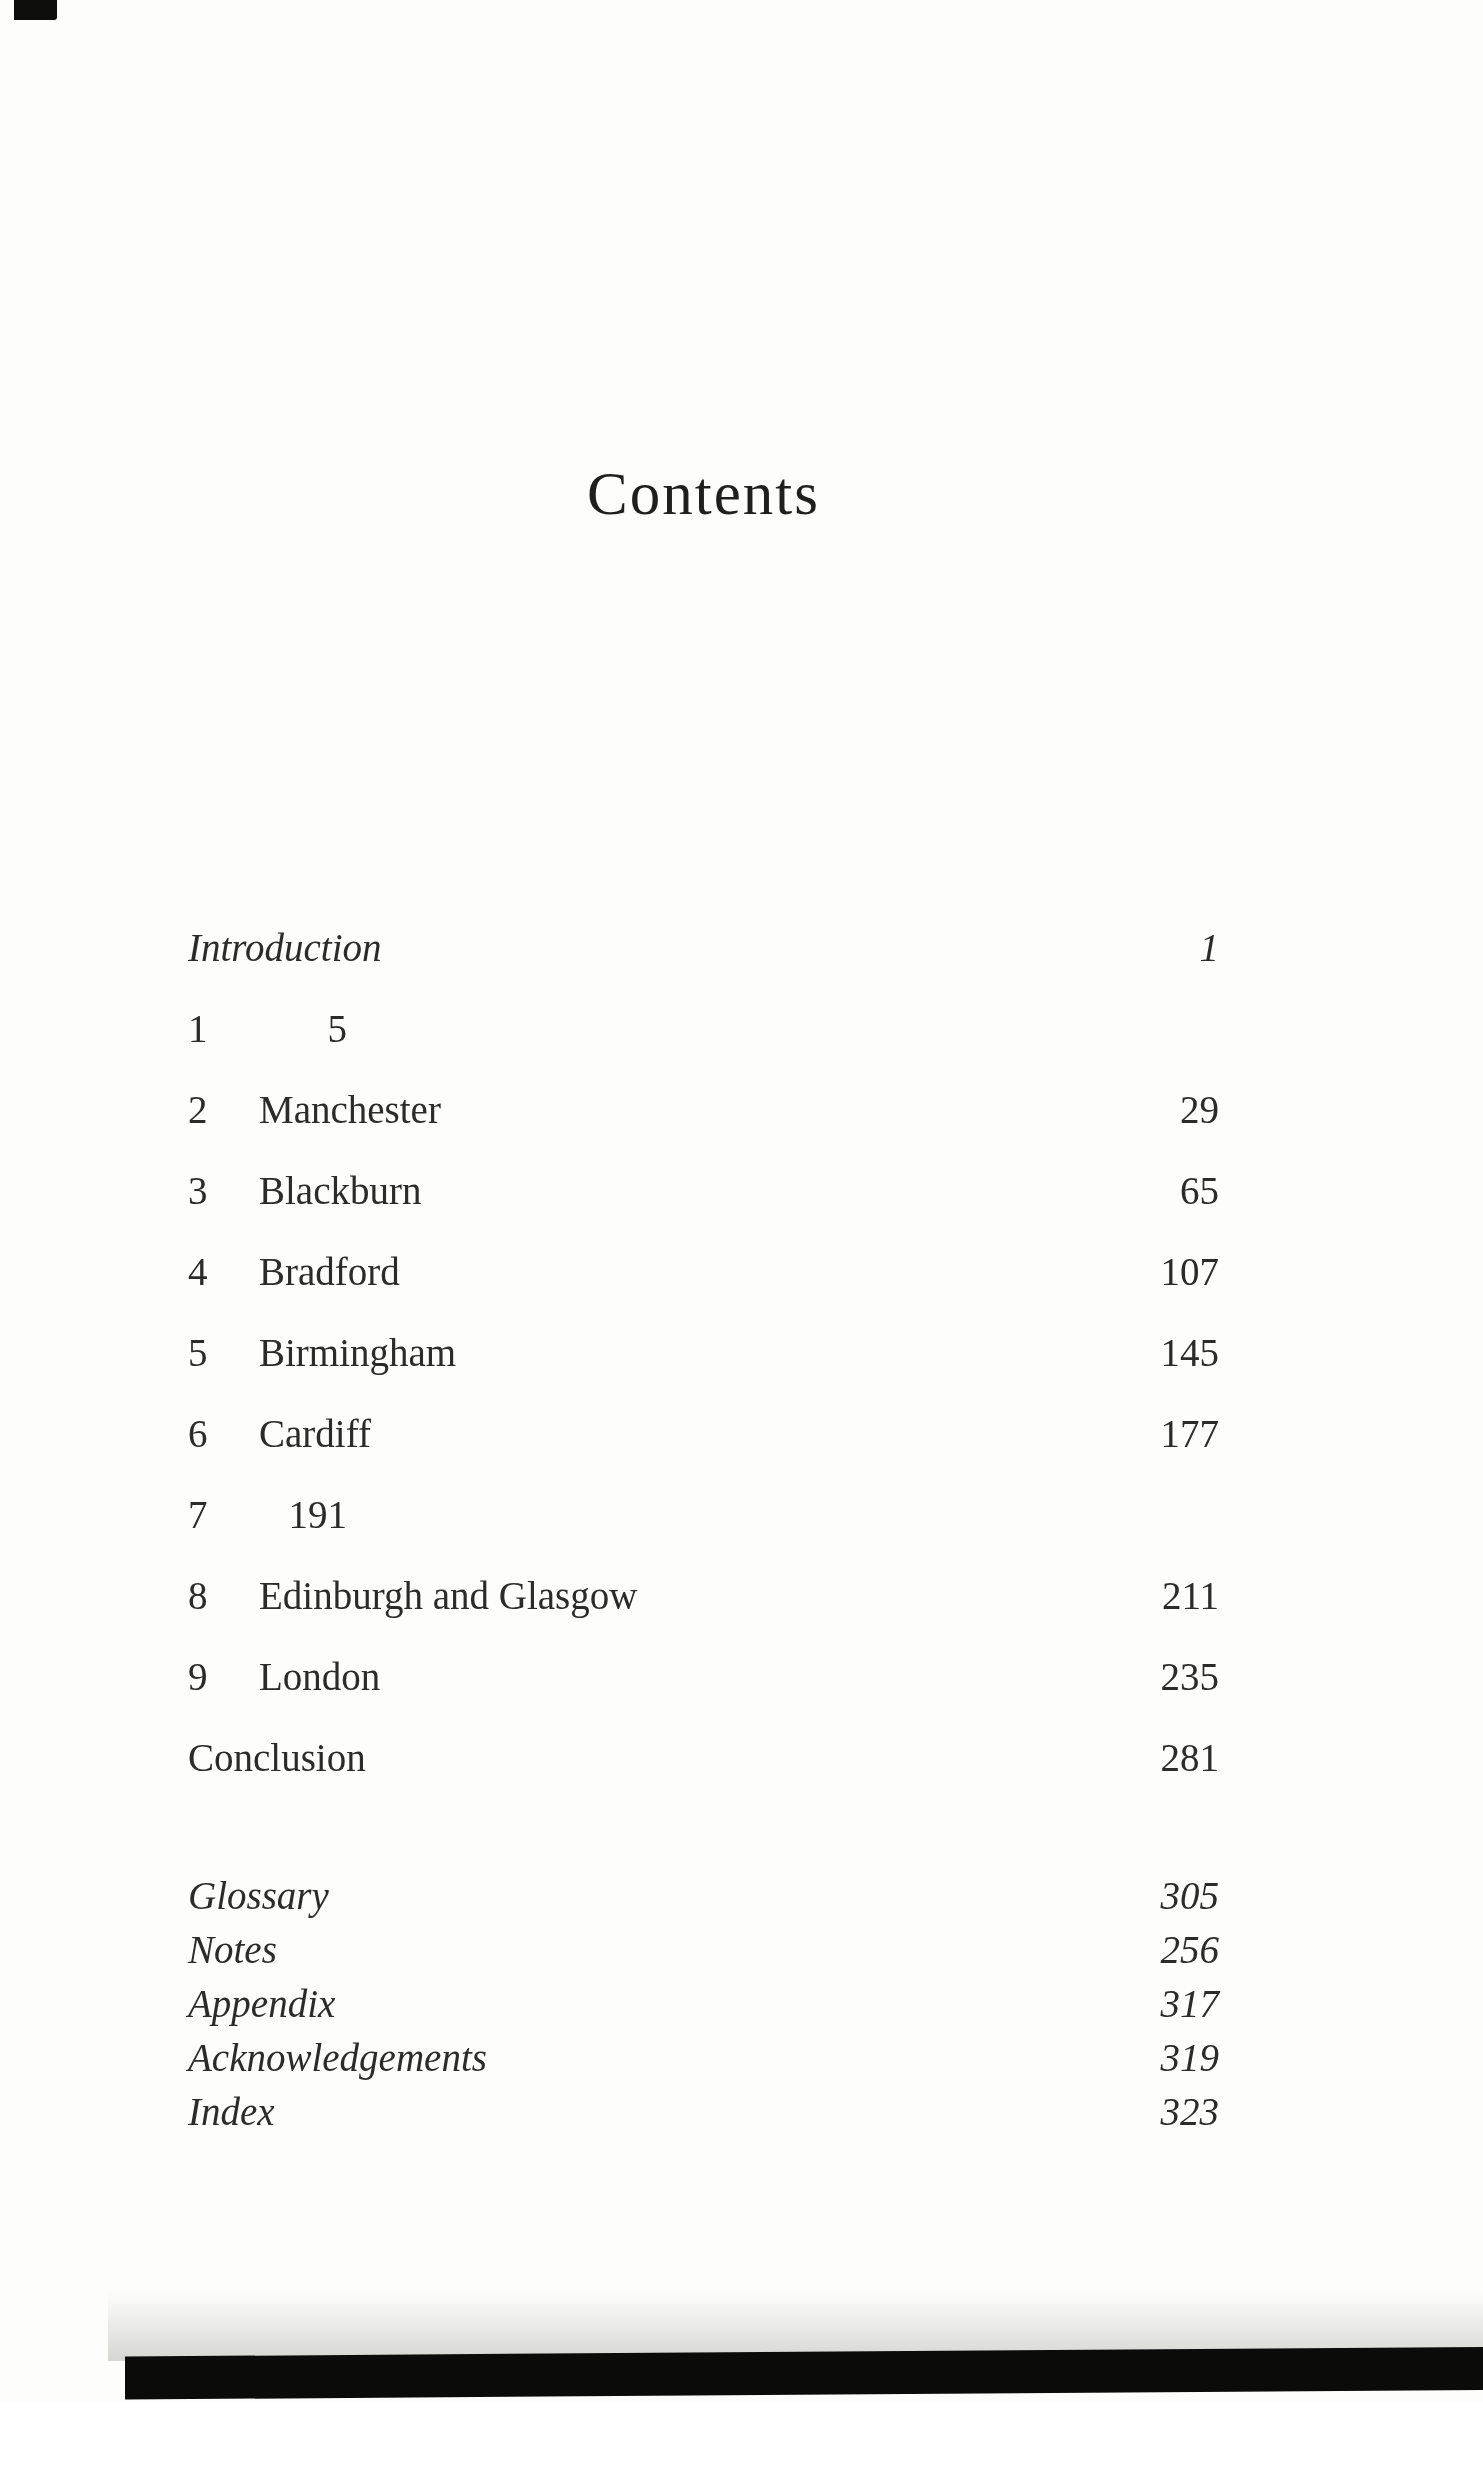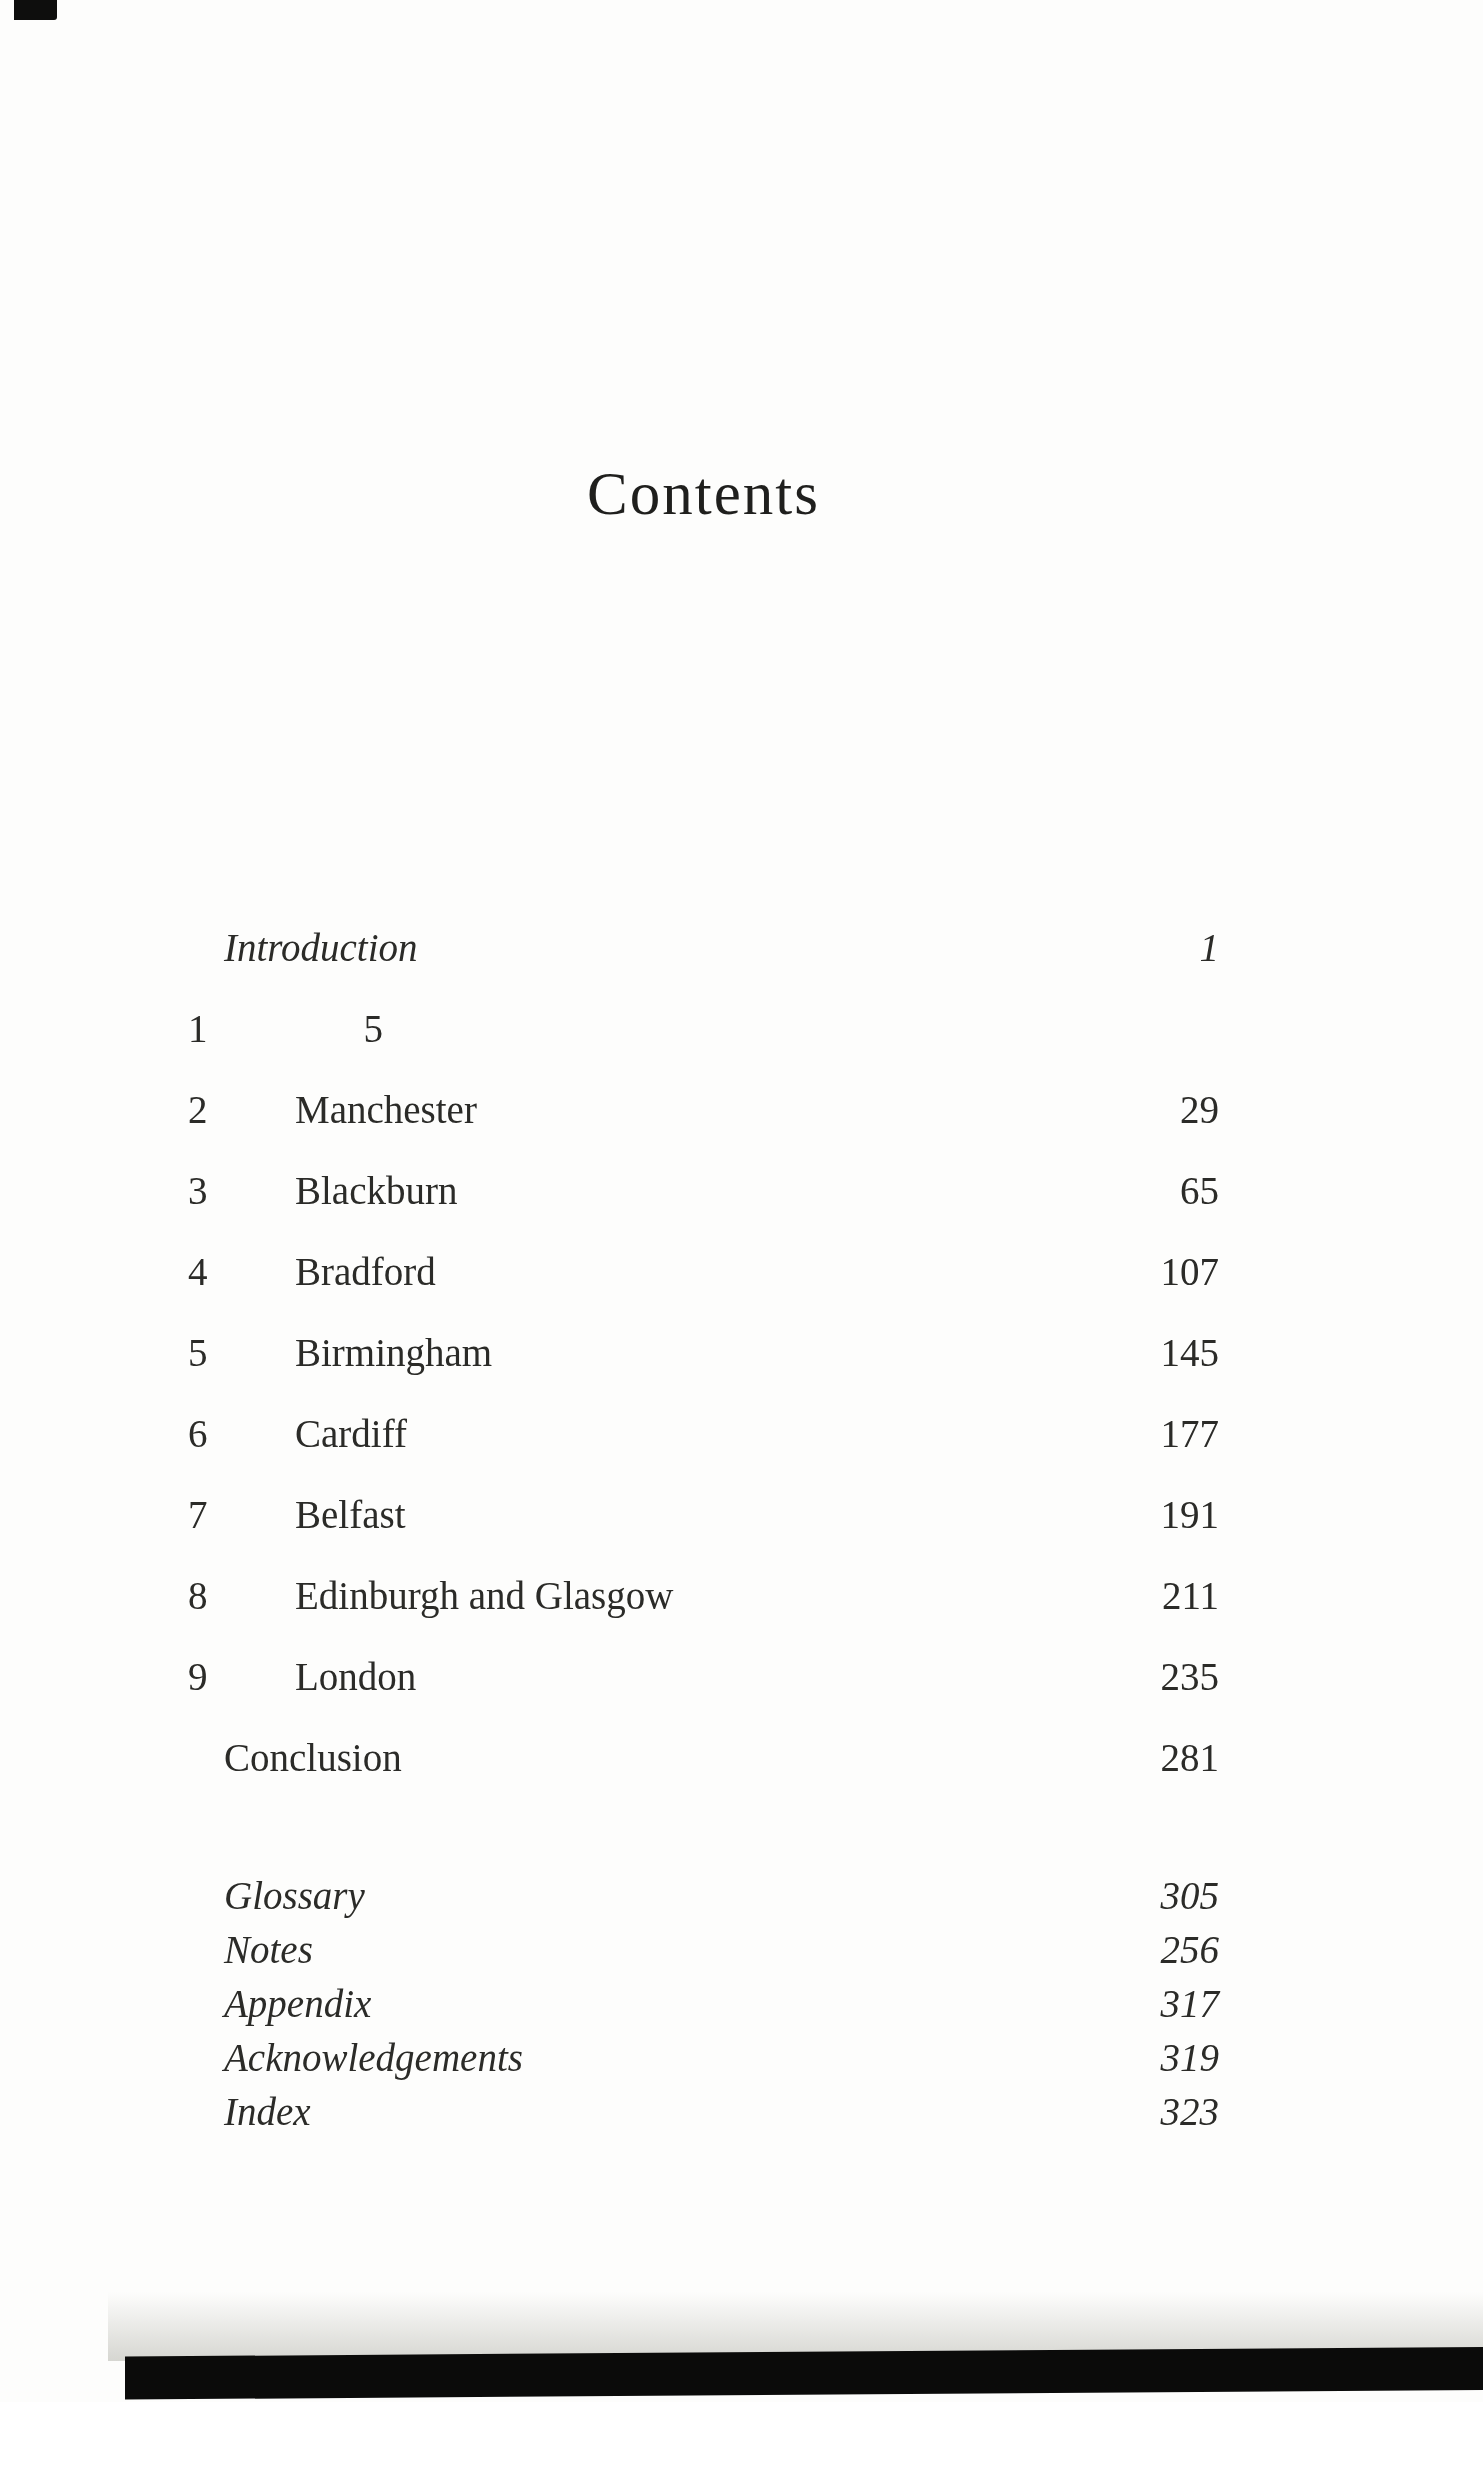--- a/index.html
+++ b/index.html
@@ -64,21 +64,20 @@
   .toc {
     position: absolute;
     top: 907px;
     left: 188px;
     right: 265px;
     font-size: 39px;
   }
   .toc-row {
     display: flex;
     align-items: center;
-    gap: 36px;
   }
   .chapters .toc-row {
     height: 81px;
     line-height: 81px;
   }
   .backmatter {
     margin-top: 71px;
   }
   .backmatter .toc-row {
     height: 54px;
@@ -147,21 +146,20 @@
           <span class="label">Birmingham</span>
           <span class="pg">145</span>
         </div>
         <div class="toc-row">
           <span class="num">6</span>
           <span class="label">Cardiff</span>
           <span class="pg">177</span>
         </div>
         <div class="toc-row">
           <span class="num">7</span>
-          <span class="label">Belfast</span>
           <span class="pg">191</span>
         </div>
         <div class="toc-row">
           <span class="num">8</span>
           <span class="label">Edinburgh and Glasgow</span>
           <span class="pg">211</span>
         </div>
         <div class="toc-row">
           <span class="num">9</span>
           <span class="label">London</span>

